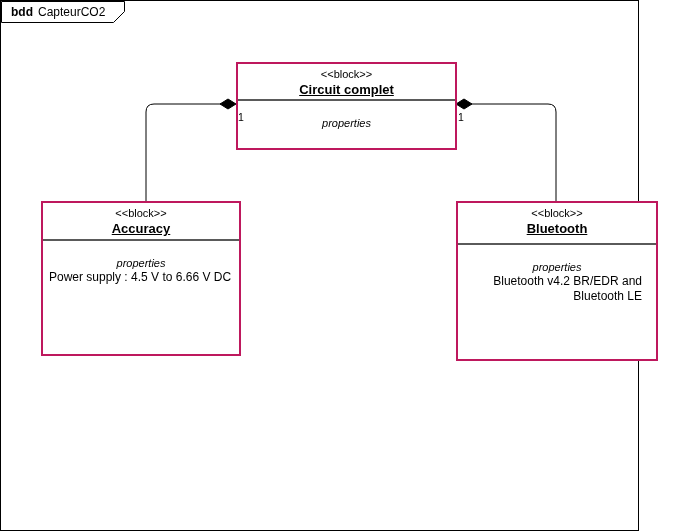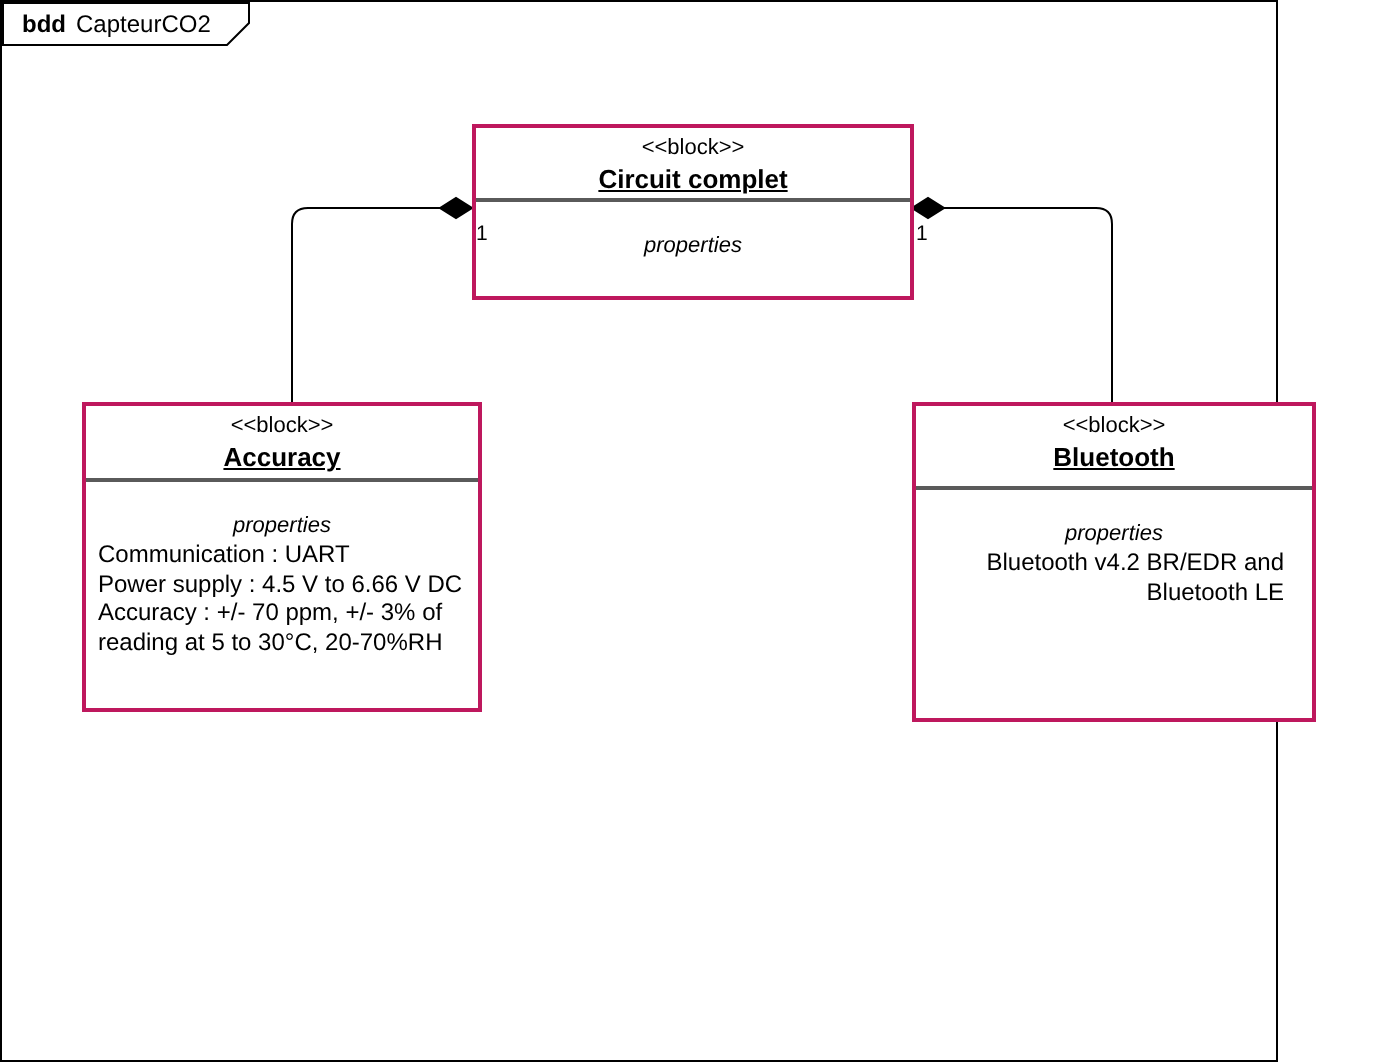--- a/index.html
+++ b/index.html
@@ -80,23 +80,21 @@
     </div>
   </div>
 
   <div class="block" id="block-capteur">
     <div class="block-header">
       <div class="stereotype">&lt;&lt;block&gt;&gt;</div>
       <div class="block-name">Accuracy</div>
     </div>
     <div class="compartment props-left">
       <div class="compartment-label">properties</div>
-      <div class="prop">Communication : UART</div>
       <div class="prop">Power supply : 4.5 V to 6.66 V DC</div>
-      <div class="prop">Accuracy : +/- 70 ppm, +/- 3% of reading at 5 to 30°C, 20-70%RH</div>
     </div>
   </div>
 
   <div class="block" id="block-bluetooth">
     <div class="block-header">
       <div class="stereotype">&lt;&lt;block&gt;&gt;</div>
       <div class="block-name">Bluetooth</div>
     </div>
     <div class="compartment props-center">
       <div class="compartment-label">properties</div>

